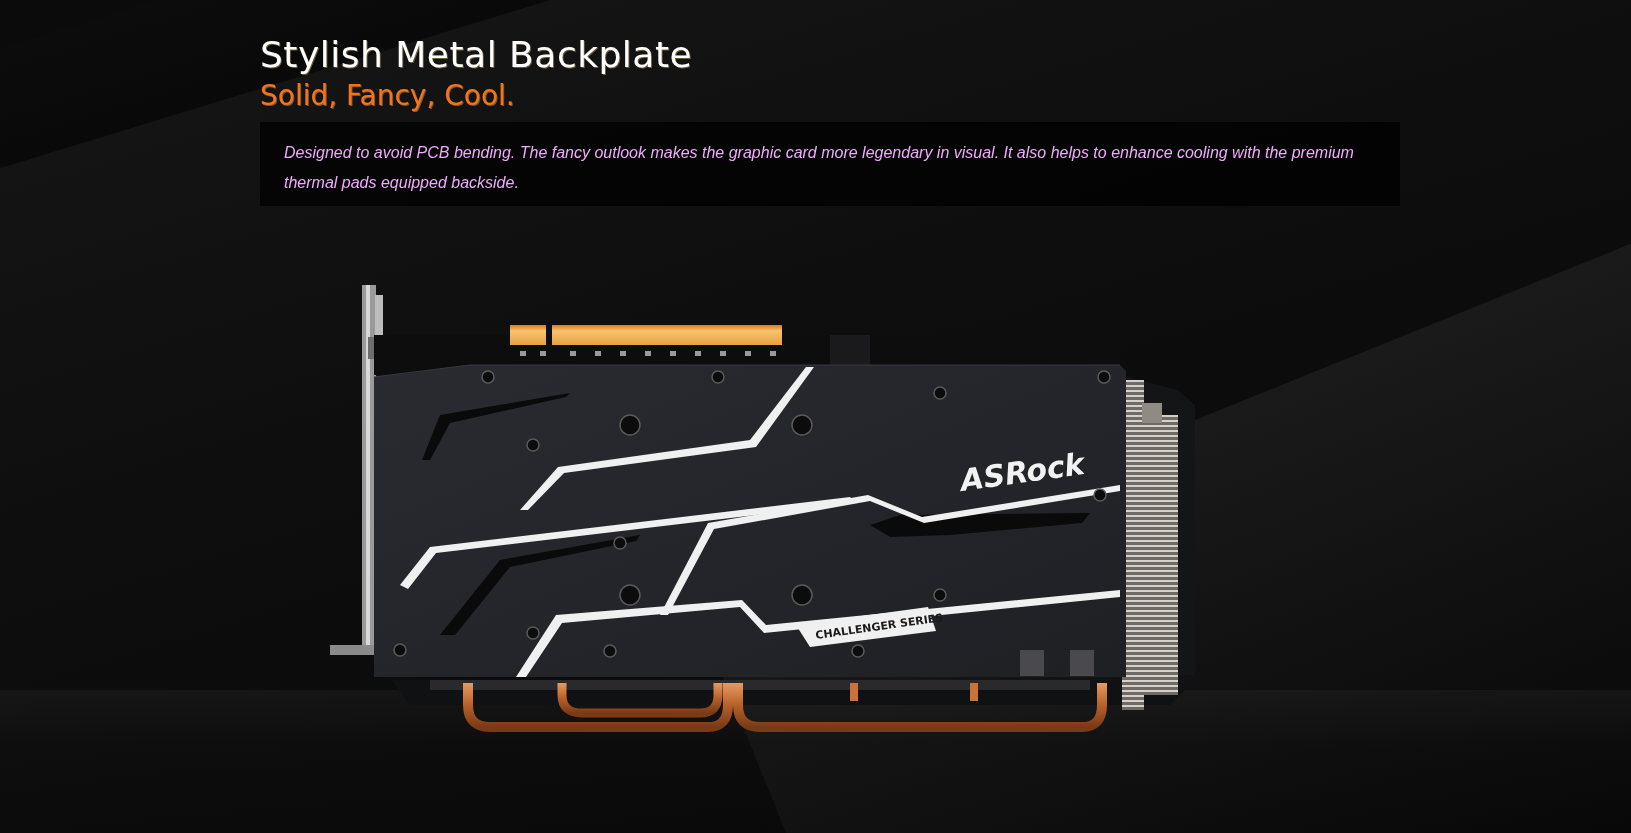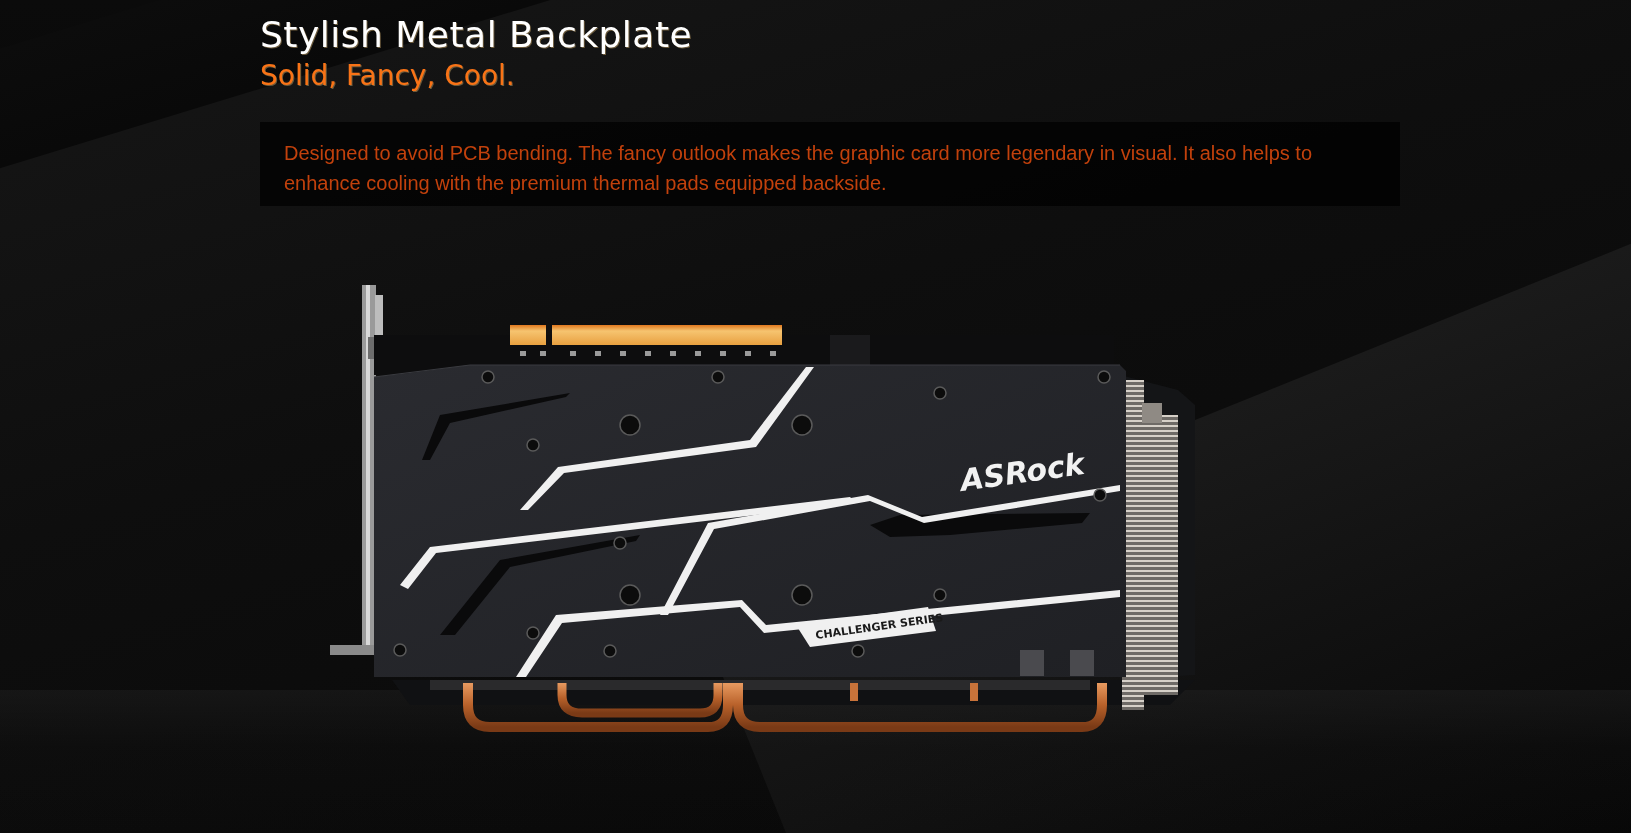--- a/index.html
+++ b/index.html
@@ -39,38 +39,40 @@
     .header {
       position: absolute; left: 260px; top: 12px;
     }
     .title {
       color: #ffffff;
       font-family: "DejaVu Sans", sans-serif;
       font-size: 36px; font-weight: normal;
       letter-spacing: 0.5px;
       line-height: 46px;
       text-shadow: 1px 1px 0 #6b5a3c;
+      margin-top: 20px;
     }
     .subtitle {
       color: #f97316;
       font-family: "DejaVu Sans", sans-serif;
       font-size: 28px; font-weight: normal;
       line-height: 36px;
       text-shadow: 1px 1px 0 #6b5a3c;
     }
     .desc-box {
       position: absolute; left: 260px; top: 122px;
       width: 1140px; height: 84px;
       background: rgba(0,0,0,0.72);
       padding: 16px 24px 0 24px;
     }
     .desc {
-      color: #c2410c;
-      font-size: 20px;
+      color: #f0abfc;
+      font-size: 16px;
       line-height: 30px;
+      font-style: italic;
     }
 
     .card-wrap {
       position: absolute; left: 330px; top: 285px; width: 920px; height: 480px;
     }
   </style>
 </head>
 <body>
 
 <div class="bg">

